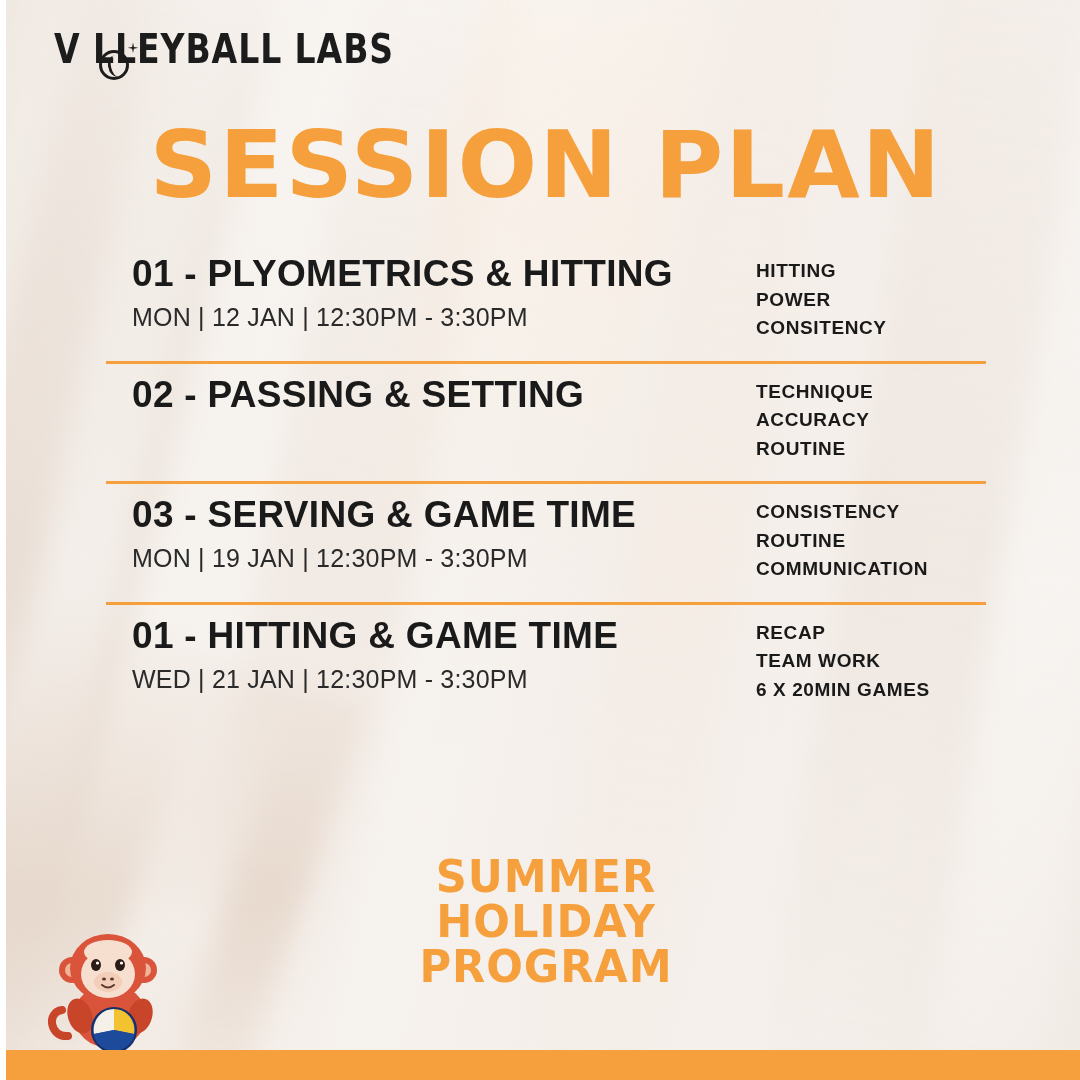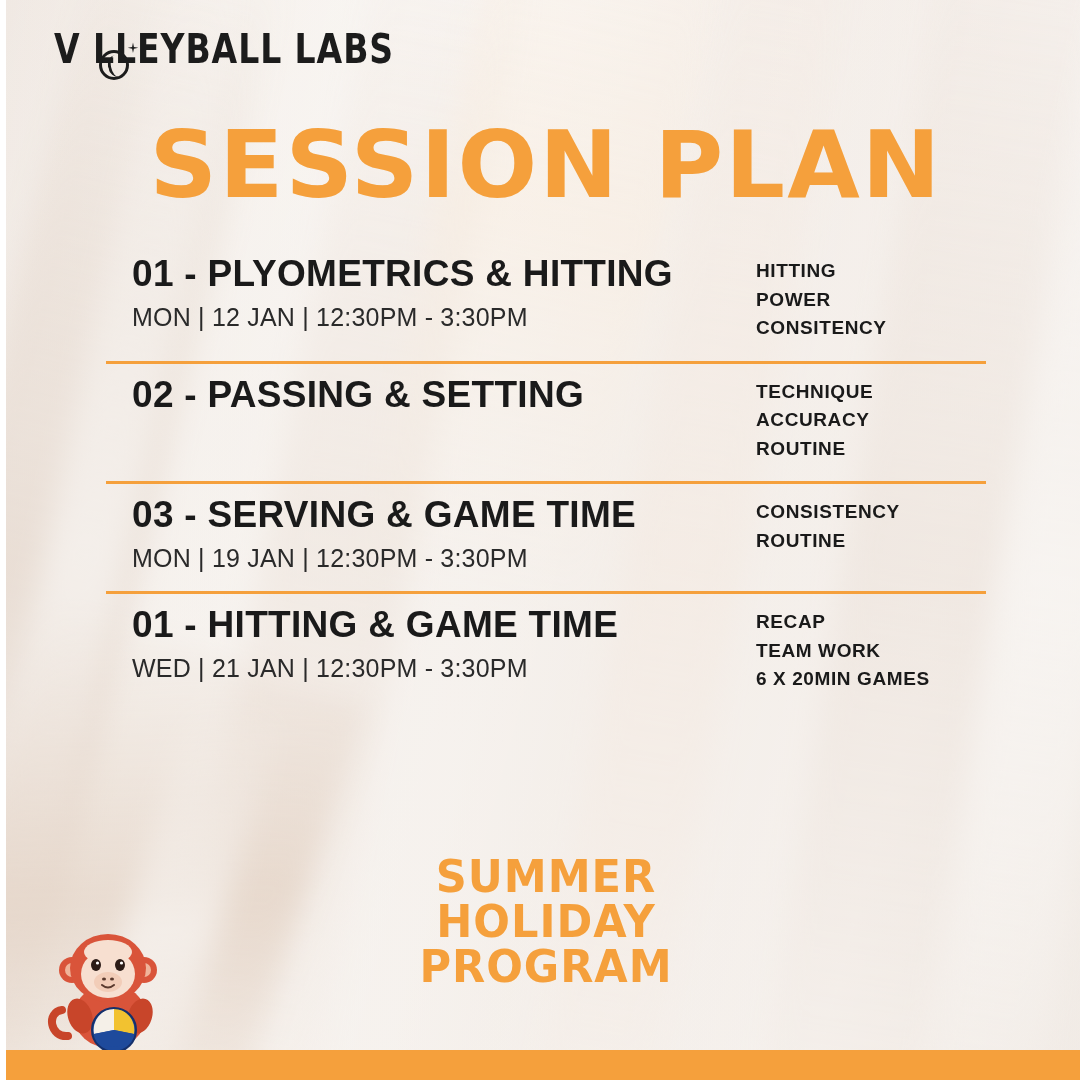--- a/index.html
+++ b/index.html
@@ -294,20 +294,21 @@
     <div class="divider"></div>
 
     <div class="session-row">
       <div class="session-left">
         <div class="session-name">03 - SERVING &amp; GAME TIME</div>
         <div class="session-time">MON | 19 JAN | 12:30PM - 3:30PM</div>
       </div>
       <div class="session-tags">
         <div class="tag">CONSISTENCY</div>
         <div class="tag">ROUTINE</div>
+        <div class="tag">COMMUNICATION</div>
       </div>
     </div>
     <div class="divider"></div>
 
     <div class="session-row">
       <div class="session-left">
         <div class="session-name">01 - HITTING &amp; GAME TIME</div>
         <div class="session-time">WED | 21 JAN | 12:30PM - 3:30PM</div>
       </div>
       <div class="session-tags">

